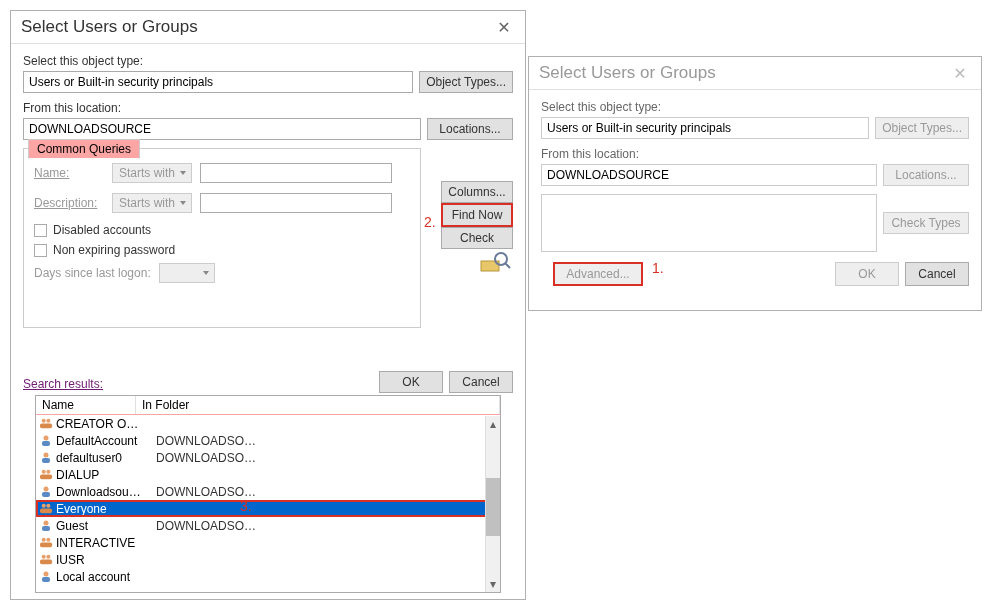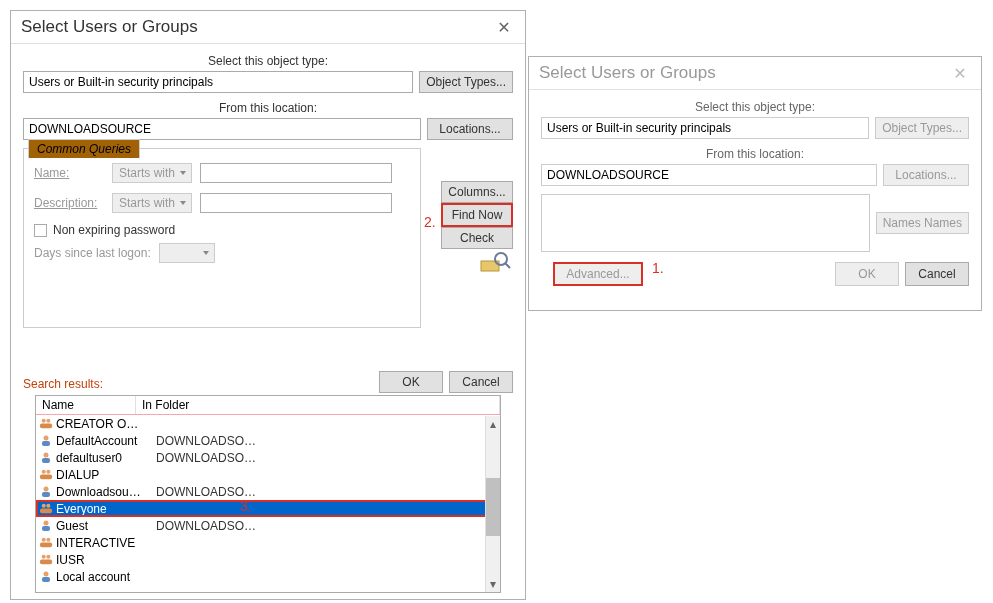--- a/index.html
+++ b/index.html
@@ -9,52 +9,52 @@
 .dialog1 { left: 10px; top: 10px; width: 516px; height: 590px; }
 .dialog2 { left: 528px; top: 56px; width: 454px; height: 255px; }
 
 .titlebar { display: flex; align-items: center; justify-content: space-between; padding: 6px 10px; border-bottom: 1px solid #e0e0e0; }
 .titlebar .title { font-size: 17px; color: #333; }
 .dialog2 .titlebar .title { color: #999; }
 .close-btn { font-size: 16px; color: #666; width: 22px; text-align: center; cursor: pointer; }
 .dialog2 .close-btn { color: #bbb; }
 
 .content { padding: 10px 12px; }
-.label { color: #333; margin-bottom: 3px; display: block; text-align: center; }
+.label { color: #333; margin-bottom: 3px; display: block; }
 .dialog2 .label { color: #666; }
 
 .row { display: flex; gap: 6px; margin-bottom: 8px; }
 .row .field { flex: 1; }
 .textbox { width: 100%; border: 1px solid #aaa; padding: 3px 5px; font-size: 12px; background: #fff; }
 .dialog2 .textbox { border: 1px solid #ccc; }
 
 .btn { background: #e1e1e1; border: 1px solid #aaa; padding: 3px 6px; min-width: 86px; text-align: center; font-size: 12px; color: #333; cursor: pointer; }
 .btn.disabled { color: #999; border-color: #ccc; background: #eee; }
 .btn.highlight { border: 2px solid #d93025; }
 
 .groupbox { border: 1px solid #ccc; margin-top: 6px; position: relative; padding: 14px 10px 10px 10px; }
-.groupbox .tab { position: absolute; top: -10px; left: 4px; background: #a16207; border: 1px solid #ccc; border-bottom: 1px solid #fff; padding: 2px 8px; font-style: italic; }
+.groupbox .tab { position: absolute; top: -10px; left: 4px; background: #fca5a5; border: 1px solid #ccc; border-bottom: 1px solid #fff; padding: 2px 8px; }
 
 .cqrow { display: flex; align-items: center; gap: 8px; margin-bottom: 10px; }
 .cqrow .cqlabel { width: 70px; color: #999; text-decoration: underline; }
 .select { background: #eee; border: 1px solid #ccc; padding: 2px 16px 2px 6px; position: relative; min-width: 74px; color: #999; }
 .select::after { content: ""; position: absolute; right: 5px; top: 7px; border-left: 3px solid transparent; border-right: 3px solid transparent; border-top: 4px solid #888; }
 .cqinput { flex: 1; border: 1px solid #aaa; padding: 2px 4px; background: #fff; height: 20px; max-width: 192px; }
 .cb { display: flex; align-items: center; gap: 6px; color: #333; margin-bottom: 6px; }
 .cb .box { width: 13px; height: 13px; border: 1px solid #aaa; background: #fff; }
 .daysrow { display: flex; align-items: center; gap: 8px; color: #999; margin-top: 6px; }
 .dayselect { background: #eee; border: 1px solid #ccc; width: 56px; height: 20px; position: relative; }
 .dayselect::after { content: ""; position: absolute; right: 5px; top: 7px; border-left: 3px solid transparent; border-right: 3px solid transparent; border-top: 4px solid #888; }
 
 .rightbtns { position: absolute; right: 12px; top: 170px; display: flex; flex-direction: column; width: 72px; }
 .rightbtns .btn { min-width: 64px; }
 
 .okcancel { display: flex; justify-content: flex-end; gap: 6px; padding: 4px 12px 0 0; margin-top: 4px; }
 
-.resultslabel { padding: 0 12px 4px 12px; color: #c2410c; }
+.resultslabel { padding: 0 12px 4px 12px; text-decoration: underline; color: #701a75; }
 
 .resultsbox { margin: 0 12px 12px 12px; border: 1px solid #aaa; height: 198px; position: relative; overflow: hidden; }
 .rhead { display: flex; border-bottom: 1px solid #fca5a5; background: #fff; }
 .rhead .col { padding: 2px 6px; border-right: 1px solid #e0e0e0; }
 .col.name { width: 100px; }
 .col.folder { flex: 1; }
 .rbody { overflow-y: auto; height: 178px; }
 .rrow { display: flex; align-items: center; height: 17px; }
 .rrow .ricon { width: 16px; height: 14px; display: inline-flex; align-items: center; justify-content: center; margin: 0 2px; }
 .rrow .rname { width: 96px; overflow: hidden; white-space: nowrap; text-overflow: ellipsis; }
@@ -105,20 +105,24 @@
         <span class="select">Starts with</span>
         <input class="cqinput" style="">
       </div>
       <div class="cqrow">
         <span class="cqlabel">Description:</span>
         <span class="select">Starts with</span>
         <input class="cqinput" style="">
       </div>
       <div class="cb">
         <span class="box"></span>
+        <span>Disabled accounts</span>
+      </div>
+      <div class="cb">
+        <span class="box"></span>
         <span>Non expiring password</span>
       </div>
       <div class="daysrow">
         <span>Days since last logon:</span>
         <span class="dayselect"></span>
       </div>
     </div>
   </div>
 
   <div class="rightbtns">
@@ -277,21 +281,21 @@
     </div>
     <span class="label">From this location:</span>
     <div class="row">
       <div class="field"><input class="textbox" value="DOWNLOADSOURCE" style=""></div>
       <button class="btn disabled">Locations...</button>
     </div>
     <div class="row">
       <div class="field">
           <div class="multiline"></div>
         </div>
-      <button class="btn disabled" style="align-self:center;">Names Names</button>
+      <button class="btn disabled" style="align-self:center;">Check Types</button>
     </div>
     <div style="display:flex; justify-content:space-between; margin-top:10px;padding-left:12px;">
       <button class="btn disabled highlight" style="min-width:90px;">Advanced...</button>
       <div style="display:flex; gap:6px;">
         <button class="btn disabled" style="min-width:64px;">OK</button>
         <button class="btn" style="min-width:64px;">Cancel</button>
       </div>
     </div>
   </div>
 </div>

